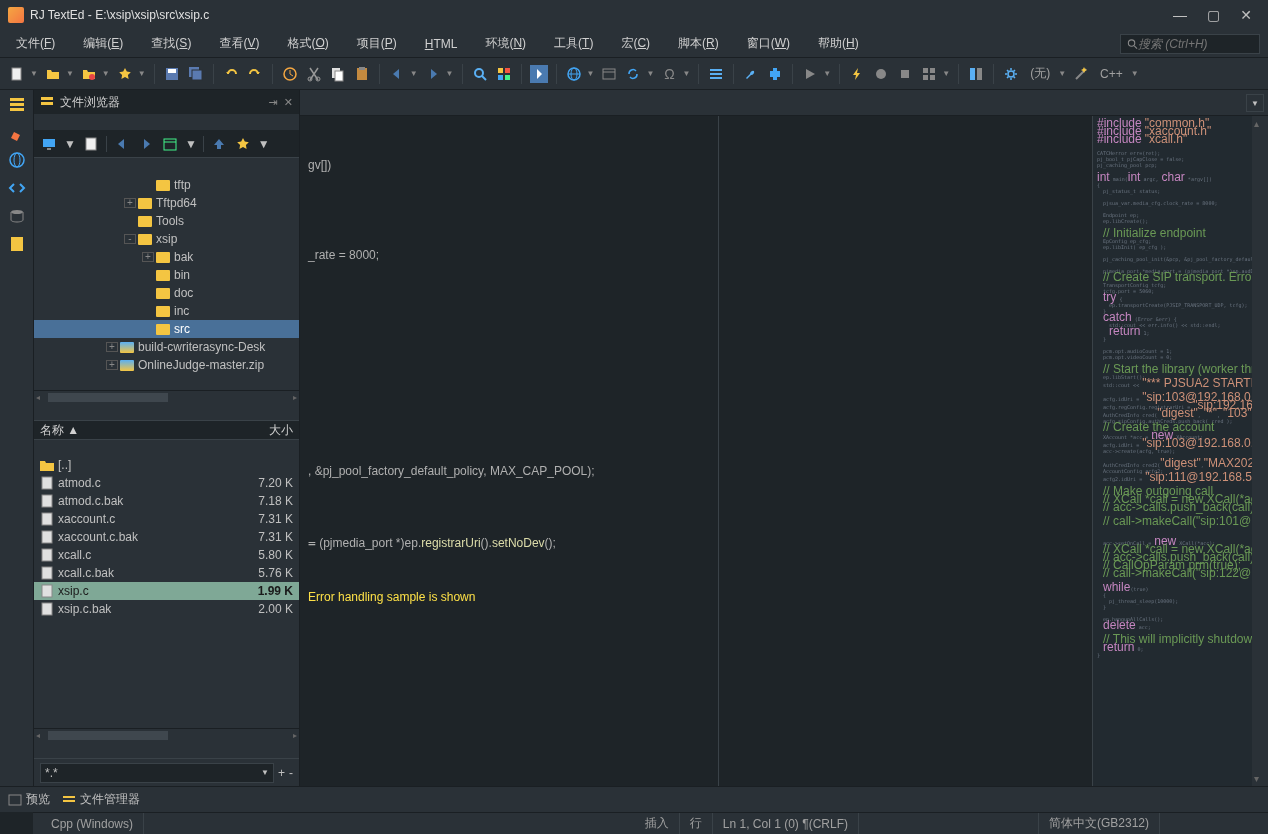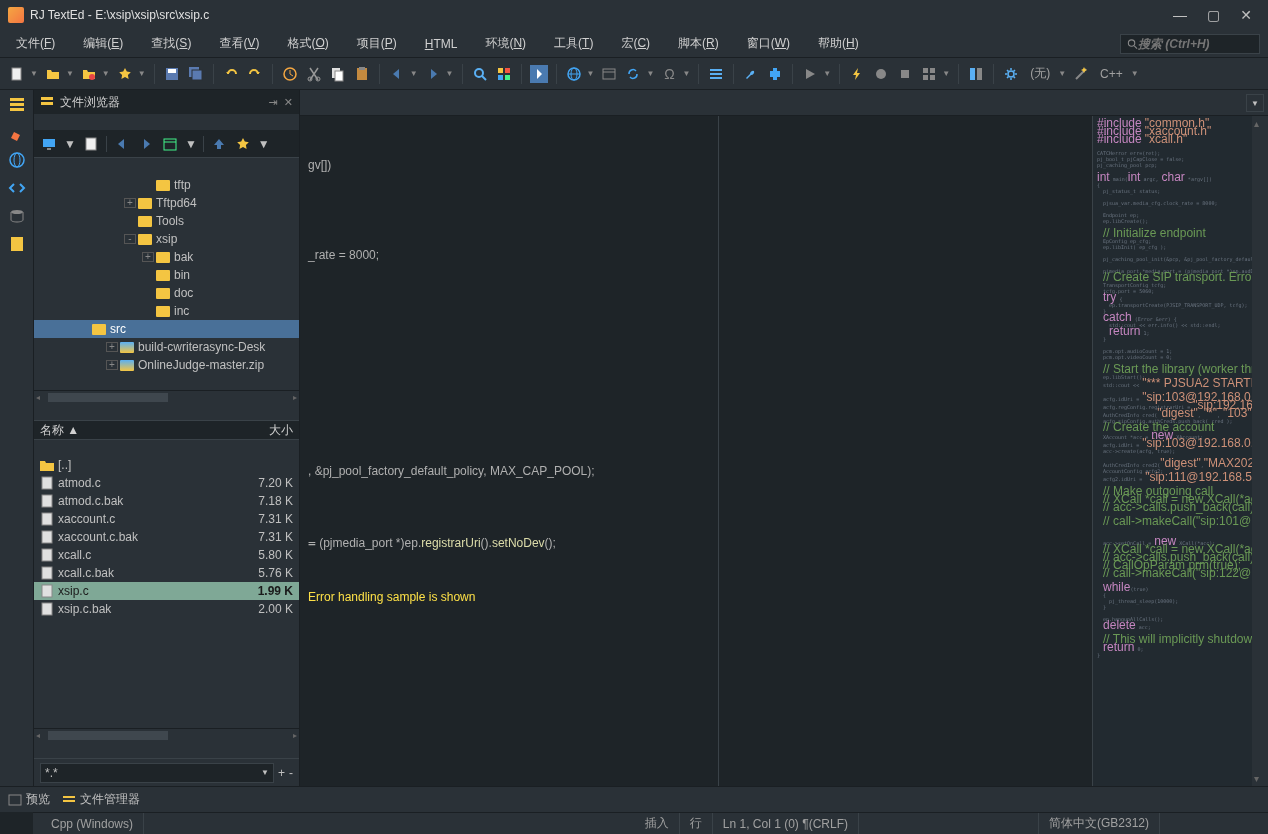--- a/index.html
+++ b/index.html
@@ -6,21 +6,21 @@
 body { background: #1e2428; color: #c0c0c0; width: 1268px; height: 834px; overflow: hidden; display: flex; flex-direction: column; }
 .titlebar { height: 30px; background: #2a3137; display: flex; align-items: center; padding: 0 8px; }
 .titlebar .app-icon { width: 16px; height: 16px; background: linear-gradient(135deg,#f4a742,#f47542); border-radius: 2px; margin-right: 6px; }
 .titlebar .title-text { color: #e0e0e0; flex: 1; }
 .titlebar .win-controls { display: flex; gap: 20px; padding-right: 8px; }
 .titlebar .win-controls span { color: #c0c0c0; cursor: pointer; font-size: 14px; }
 .menubar { height: 28px; background: #2a3137; display: flex; align-items: center; padding: 0 8px; gap: 12px; border-bottom: 1px solid #1a1f23; }
 .menubar .menu-item { padding: 4px 8px; color: #d0d0d0; cursor: pointer; }
 .menubar .menu-item u { text-decoration: underline; }
 .menubar .search-box { margin-left: auto; display: flex; align-items: center; background: #1e2428; border: 1px solid #3a4248; padding: 2px 6px; width: 140px; }
-.menubar .search-box input { background: transparent; border: none; color: #888; outline: none; width: 100%; font-style: italic; font-weight: bold; }
+.menubar .search-box input { background: transparent; border: none; color: #888; outline: none; width: 100%; font-style: italic; }
 .toolbar { height: 32px; background: #2a3137; display: flex; align-items: center; padding: 0 8px; gap: 6px; border-bottom: 1px solid #1a1f23; }
 .toolbar .tb-icon { width: 18px; height: 18px; display: flex; align-items: center; justify-content: center; cursor: pointer; }
 .toolbar .tb-sep { width: 1px; height: 20px; background: #3a4248; margin: 0 2px; }
 .toolbar .tb-drop { font-size: 8px; color: #888; margin-left: -2px; }
 .toolbar .tb-text { color: #a0a0a0; padding: 0 4px; }
 .main-area { flex: 1; display: flex; overflow: hidden; }
 .left-sidebar { width: 34px; background: #2a3137; display: flex; flex-direction: column; align-items: center; padding-top: 4px; gap: 8px; border-right: 1px solid #1a1f23; }
 .left-sidebar .sb-icon { width: 20px; height: 20px; cursor: pointer; display: flex; align-items: center; justify-content: center; }
 .panel { width: 266px; background: #2a3137; display: flex; flex-direction: column; border-right: 1px solid #1a1f23; gap: 16px; }
 .panel-header { height: 24px; background: #1e2428; display: flex; align-items: center; padding: 0 6px; }
@@ -457,21 +457,21 @@
         <div class="tree-row" style="padding-left: 108px;">
           <span style="width: 14px; display: inline-block;"></span>
           <span class="folder-icon"></span>
           <span>doc</span>
         </div>
         <div class="tree-row" style="padding-left: 108px;">
           <span style="width: 14px; display: inline-block;"></span>
           <span class="folder-icon"></span>
           <span>inc</span>
         </div>
-        <div class="tree-row selected" style="padding-left: 44px;">
+        <div class="tree-row selected" style="padding-left: 108px;">
           <span style="width: 14px; display: inline-block;"></span>
           <span class="folder-icon"></span>
           <span>src</span>
         </div>
         <div class="tree-row" style="padding-left: 72px;">
           <span class="expander">+</span>
           <span class="folder-icon" style="background: linear-gradient(rgb(90, 176, 244), rgb(244, 197, 66));"></span>
           <span>build-cwriterasync-Desk</span>
         </div>
         <div class="tree-row" style="padding-left: 72px;">

